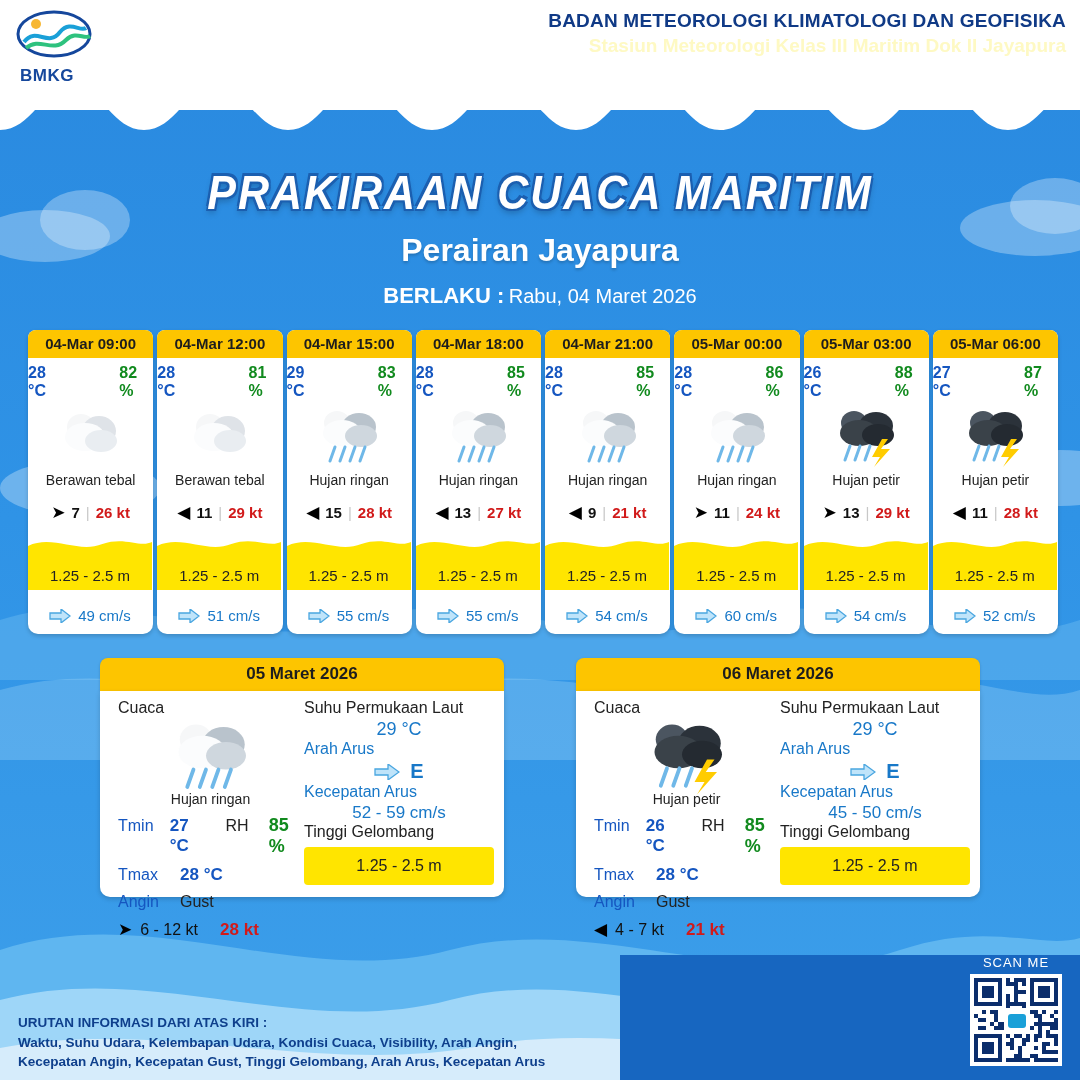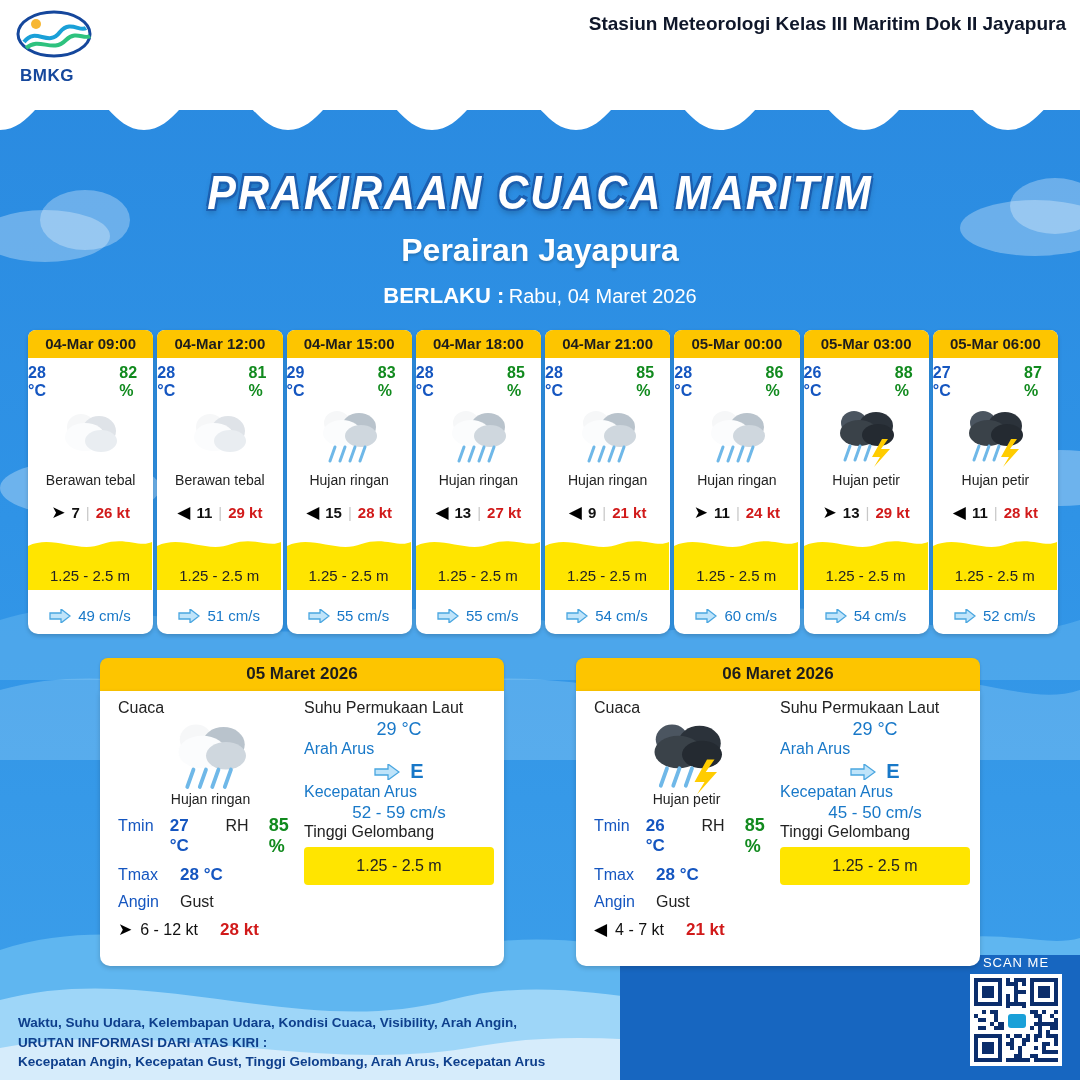--- a/index.html
+++ b/index.html
@@ -21,21 +21,21 @@
   .cloudrow { position:absolute; }
   .cl { position:absolute; background:rgba(255,255,255,0.30); border-radius:50%; }
   .wave-svg { position:absolute; left:0; width:1080px; }
 
   
   .header-text {
     position:absolute; top:10px; right:14px; text-align:right; z-index:8;
     color:#143f8f;
   }
   .header-text .l1 { font-size:19px; font-weight:bold; letter-spacing:.2px; color:#103a86; }
-  .header-text .l2 { font-size:19px; font-weight:bold; margin-top:3px; color:#0f172a; }
+  .header-text .l2 { font-size:19px; font-weight:bold; margin-top:3px; color:#fef9c3; }
 
   .logo { position:absolute; top:8px; left:14px; width:86px; height:78px; z-index:8; }
   .logo .lt { position:absolute; bottom:0; left:6px; font-size:17px; font-weight:bold; color:#15479c; letter-spacing:.5px;}
 
   
   .title-main {
     position:absolute; top:168px; left:0; width:1080px; text-align:center; z-index:9;
     font-size:43px; font-weight:bold; font-style:italic; color:#ffffff;
     letter-spacing:2px;
     text-shadow:
@@ -100,21 +100,21 @@
 
   
   .daily { position:absolute; top:658px; left:0; width:1080px; z-index:9; display:flex; justify-content:center; gap:72px;}
   .dpanel { width:404px; }
   .dpanel .dhead {
     background:#fdc500; color:#1d1d1d; font-weight:bold; font-size:17px;
     text-align:center; padding:6px 8px 7px; border-radius:8px 8px 0 0;
     box-shadow:0 1px 3px rgba(0,0,0,.18);
   }
   .dbody {
-    background:#ffffff; border-radius:0 0 10px 10px; height:275px; position:relative;
+    background:#ffffff; border-radius:0 0 10px 10px; height:206px; position:relative;
     box-shadow:0 2px 5px rgba(0,0,0,.18);
     padding:24px 14px;
   }
   .dbody .lft { position:absolute; left:18px; top:8px; width:185px; }
   .dbody .rgt { position:absolute; right:10px; top:8px; width:190px; }
   .cap { font-size:16px; color:#222; }
   .dicon { height:78px; display:flex; align-items:center; justify-content:center; }
   .dcond { text-align:center; font-size:14px; color:#222; margin-top:-4px;}
   .krow { display:flex; align-items:baseline; margin-top:8px; }
   .krow .k { font-size:16px; color:#1556c0; width:62px; }
@@ -194,20 +194,21 @@
   <svg width="86" height="58" viewBox="0 0 86 58">
     <ellipse cx="40" cy="26" rx="36" ry="22" fill="none" stroke="#15479c" stroke-width="3"></ellipse>
     <path d="M10,34 C22,18 34,40 46,24 C56,12 66,24 72,20" fill="none" stroke="#1aa0d8" stroke-width="4"></path>
     <path d="M12,40 C26,28 38,46 52,32 C62,22 70,32 76,28" fill="none" stroke="#2ec27e" stroke-width="4"></path>
     <circle cx="22" cy="16" r="5" fill="#f7b733"></circle>
   </svg>
   <div class="lt">BMKG</div>
 </div>
 
 <div class="header-text">
+  <div class="l1">BADAN METEOROLOGI KLIMATOLOGI DAN GEOFISIKA</div>
   <div class="l2">Stasiun Meteorologi Kelas III Maritim Dok II Jayapura</div>
 </div>
 
 <div class="title-main">PRAKIRAAN CUACA MARITIM</div>
 <div class="title-sub">Perairan Jayapura</div>
 <div class="valid-row">
   <div><span class="lbl">BERLAKU :</span>
        <span class="val">Rabu, 04 Maret 2026</span></div>
 </div>
 
@@ -655,22 +656,22 @@
   </svg>
             </div>
           <span style="position:relative">1.25 - 2.5 m</span>
         </div>
       </div>
     </div>
     </div>
   </div>
 
 <div class="foot">
+  <div>URUTAN INFORMASI DARI ATAS KIRI :</div>
   <div>Waktu, Suhu Udara, Kelembapan Udara, Kondisi Cuaca, Visibility, Arah Angin,</div>
-  <div>URUTAN INFORMASI DARI ATAS KIRI :</div>
   <div>Kecepatan Angin, Kecepatan Gust, Tinggi Gelombang, Arah Arus, Kecepatan Arus</div>
 </div>
 
 <div class="scan">
   <div class="sm">SCAN ME</div>
   <div class="qr">
     <div class="qr-inner" id="qr">
         <div style="left: 32px; top: 0px; width: 4px; height: 4px;"></div>
         <div style="left: 40px; top: 0px; width: 4px; height: 4px;"></div>
         <div style="left: 44px; top: 0px; width: 4px; height: 4px;"></div>

